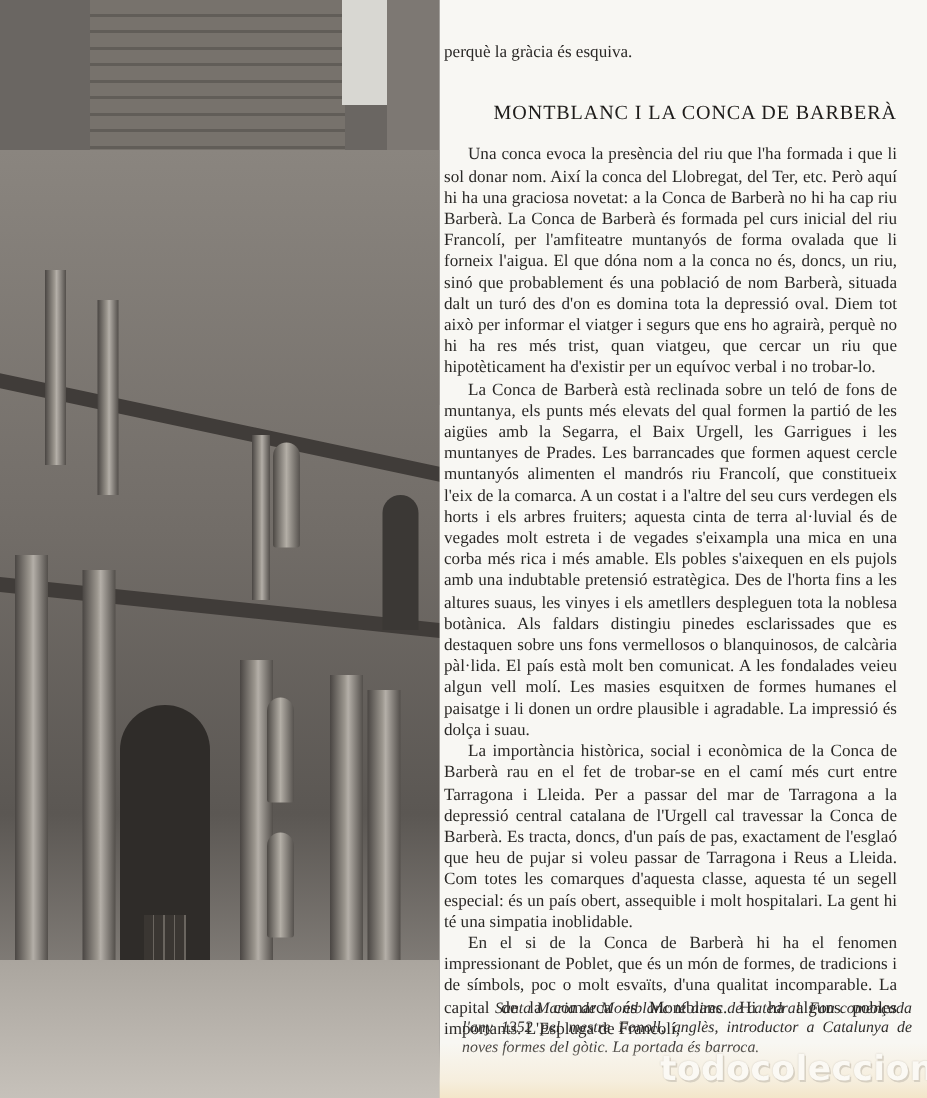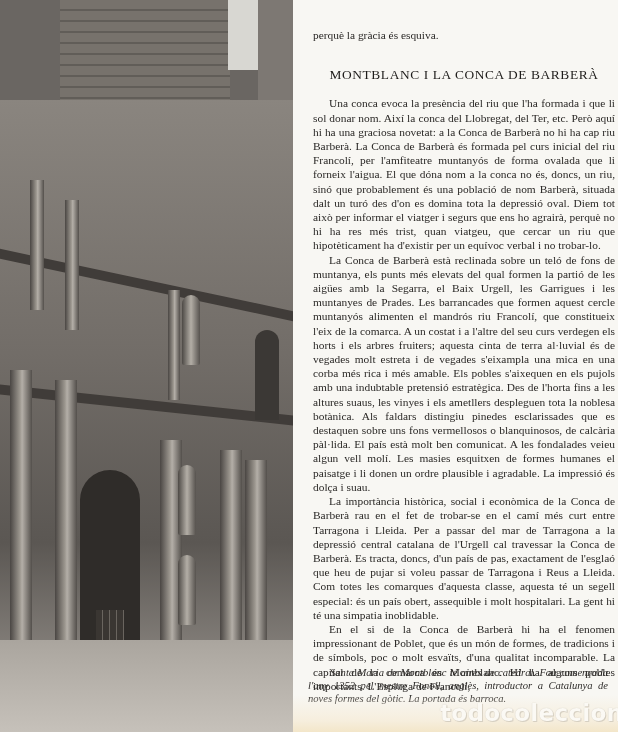--- a/index.html
+++ b/index.html
@@ -32,28 +32,28 @@
     .photo .base { position: absolute; left: 0; top: 640px; width: 293px; height: 92px;
       background: linear-gradient(180deg,#aaa59e,#c6c1ba); }
     .photo .cornice { position: absolute; height: 10px; background: #403c39; }
     .photo .statue { position: absolute; width: 18px; height: 70px; border-radius: 9px 9px 2px 2px;
       background: linear-gradient(90deg,#4d4945,#b3aea6,#56524e); }
     .photo .window { position: absolute; left: 255px; top: 330px; width: 24px; height: 90px;
       border-radius: 12px 12px 0 0; background: #3b3835; }
 
     
     .text-col {
-      position: absolute; left: 313px; top: 28px; width: 302px;
+      position: absolute; left: 296px; top: 28px; width: 302px;
       font-size: 11.4px; line-height: 14.2px; text-align: justify;
     }
     .text-col p { margin: 0; }
     .indent { text-indent: 16px; }
     .heading {
       margin: 26px 0 14px 0; font-size: 13.4px; letter-spacing: 0.6px;
-      text-align: center; color: #1e1c1a; font-weight: normal;
+      text-align: right; color: #1e1c1a; font-weight: normal;
     }
     .caption {
       position: absolute; left: 308px; top: 655px; width: 300px;
       font-style: italic; font-size: 10.6px; line-height: 13px; text-align: justify;
       text-indent: 22px; color: #2f2d2b;
     }
     .watermark {
       position: absolute; left: 440px; top: 700px;
       font-family: "DejaVu Sans", sans-serif; font-weight: bold; font-size: 23px;
       color: #fbf9f4; letter-spacing: 0.3px;

